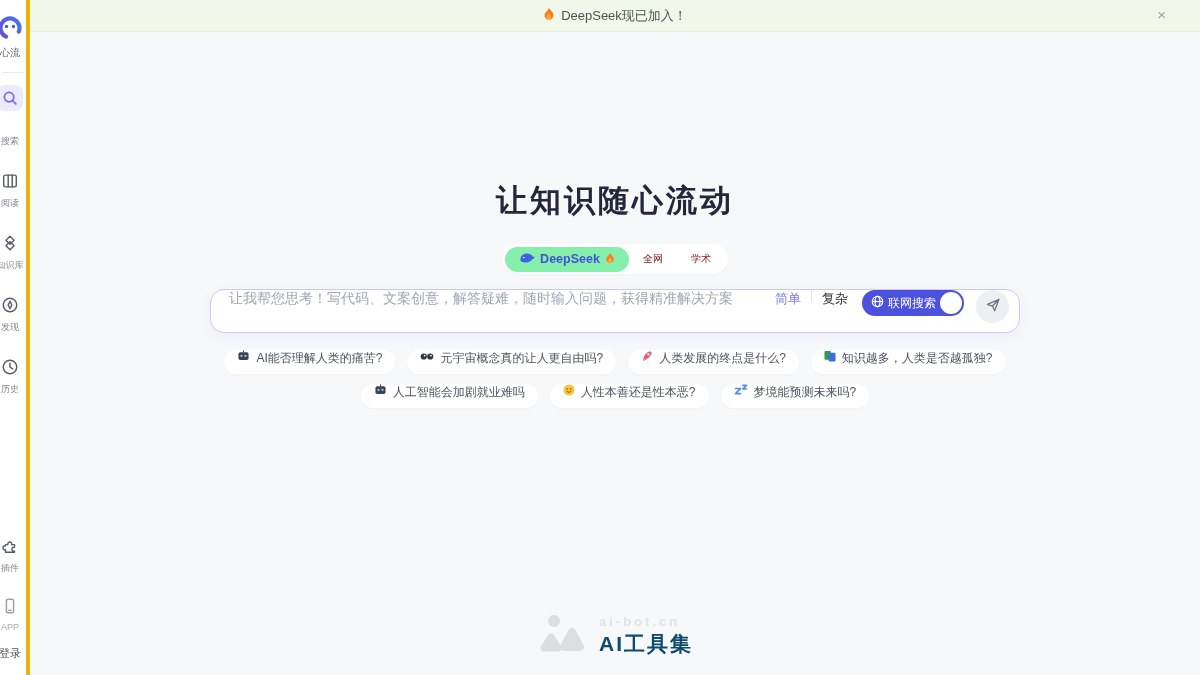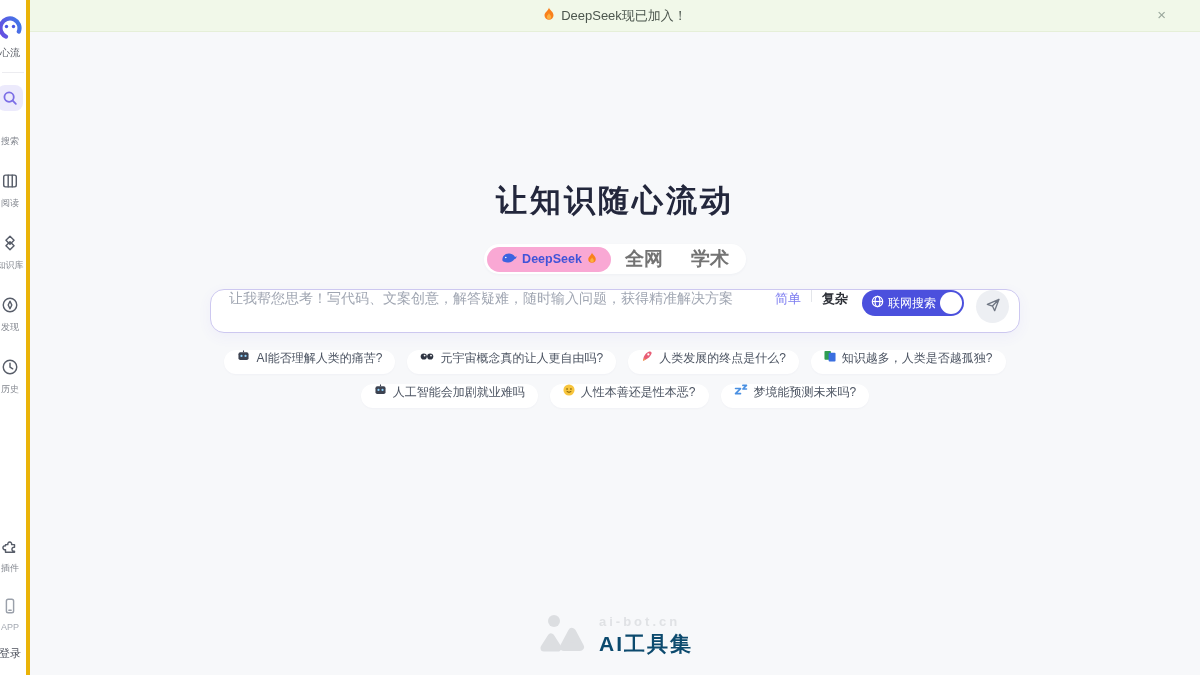--- a/index.html
+++ b/index.html
@@ -32,32 +32,32 @@
 
   
   .main { position:absolute; left:30px; top:32px; right:0; bottom:0; }
   .hero-title { margin-top:148px; text-align:center; font-size:31px; font-weight:700;
     color:#23273c; letter-spacing:3px; }
 
   .tabs-wrap { display:flex; justify-content:center; margin-top:22px; }
   .tabs { background:#ffffff; border-radius:16px; height:30px; display:flex; align-items:center;
     padding:0 3px; box-shadow:0 1px 3px rgba(35,40,90,.04); }
   .tab { height:25px; display:flex; align-items:center; gap:5px; padding:0 14px;
-    border-radius:13px; font-size:19px; color:#737373; cursor:pointer; white-space:nowrap;font-weight:bold; }
-  .tab.active { background:#f9a8d4; color:#4153d8; font-weight:700; font-size:12.5px; }
+    border-radius:13px; font-size:10px; color:#7f1d1d; cursor:pointer; white-space:nowrap; }
+  .tab.active { background:#86efac; color:#4153d8; font-weight:700; font-size:12.5px; }
 
   .searchbar { width:810px; height:44px; margin:15px auto 0; background:#ffffff;
     border:1.5px solid #cdc8f0; border-radius:14px; display:flex; align-items:flex-start;
     padding:0 10px 0 18px; box-shadow:0 4px 14px rgba(99,91,230,.06); }
   .searchbar input { flex:1; border:none; outline:none; font-size:14px; color:#333;
     background:transparent; font-family:inherit; }
   .searchbar input::placeholder { color:#a0a6b2; }
   .mode { font-size:13px; white-space:nowrap; cursor:pointer; }
   .mode.simple { color:#7b7bf0; }
-  .mode.complex { color:#2e3138; font-weight:700; margin-left:10px; }
+  .mode.complex { color:#2e3138; font-weight:400; margin-left:10px; }
   .mode-divider { width:1px; height:12px; background:#e3e5ea; margin-left:10px; }
   .web-toggle { position:relative; margin-left:14px; height:26px; border-radius:13px;
     background:#4b50dd; display:flex; align-items:center; gap:4px; padding:0 28px 0 9px;
     cursor:pointer; flex-shrink:0; }
   .web-toggle .wt-label { color:#ffffff; font-size:12px; white-space:nowrap; }
   .web-toggle .knob { position:absolute; right:2px; top:2px; width:22px; height:22px;
     border-radius:50%; background:#ffffff; }
   .send-btn { width:33px; height:33px; border-radius:50%; background:#edeff3; margin-left:12px;
     display:flex; align-items:center; justify-content:center; cursor:pointer; flex-shrink:0; }
 

